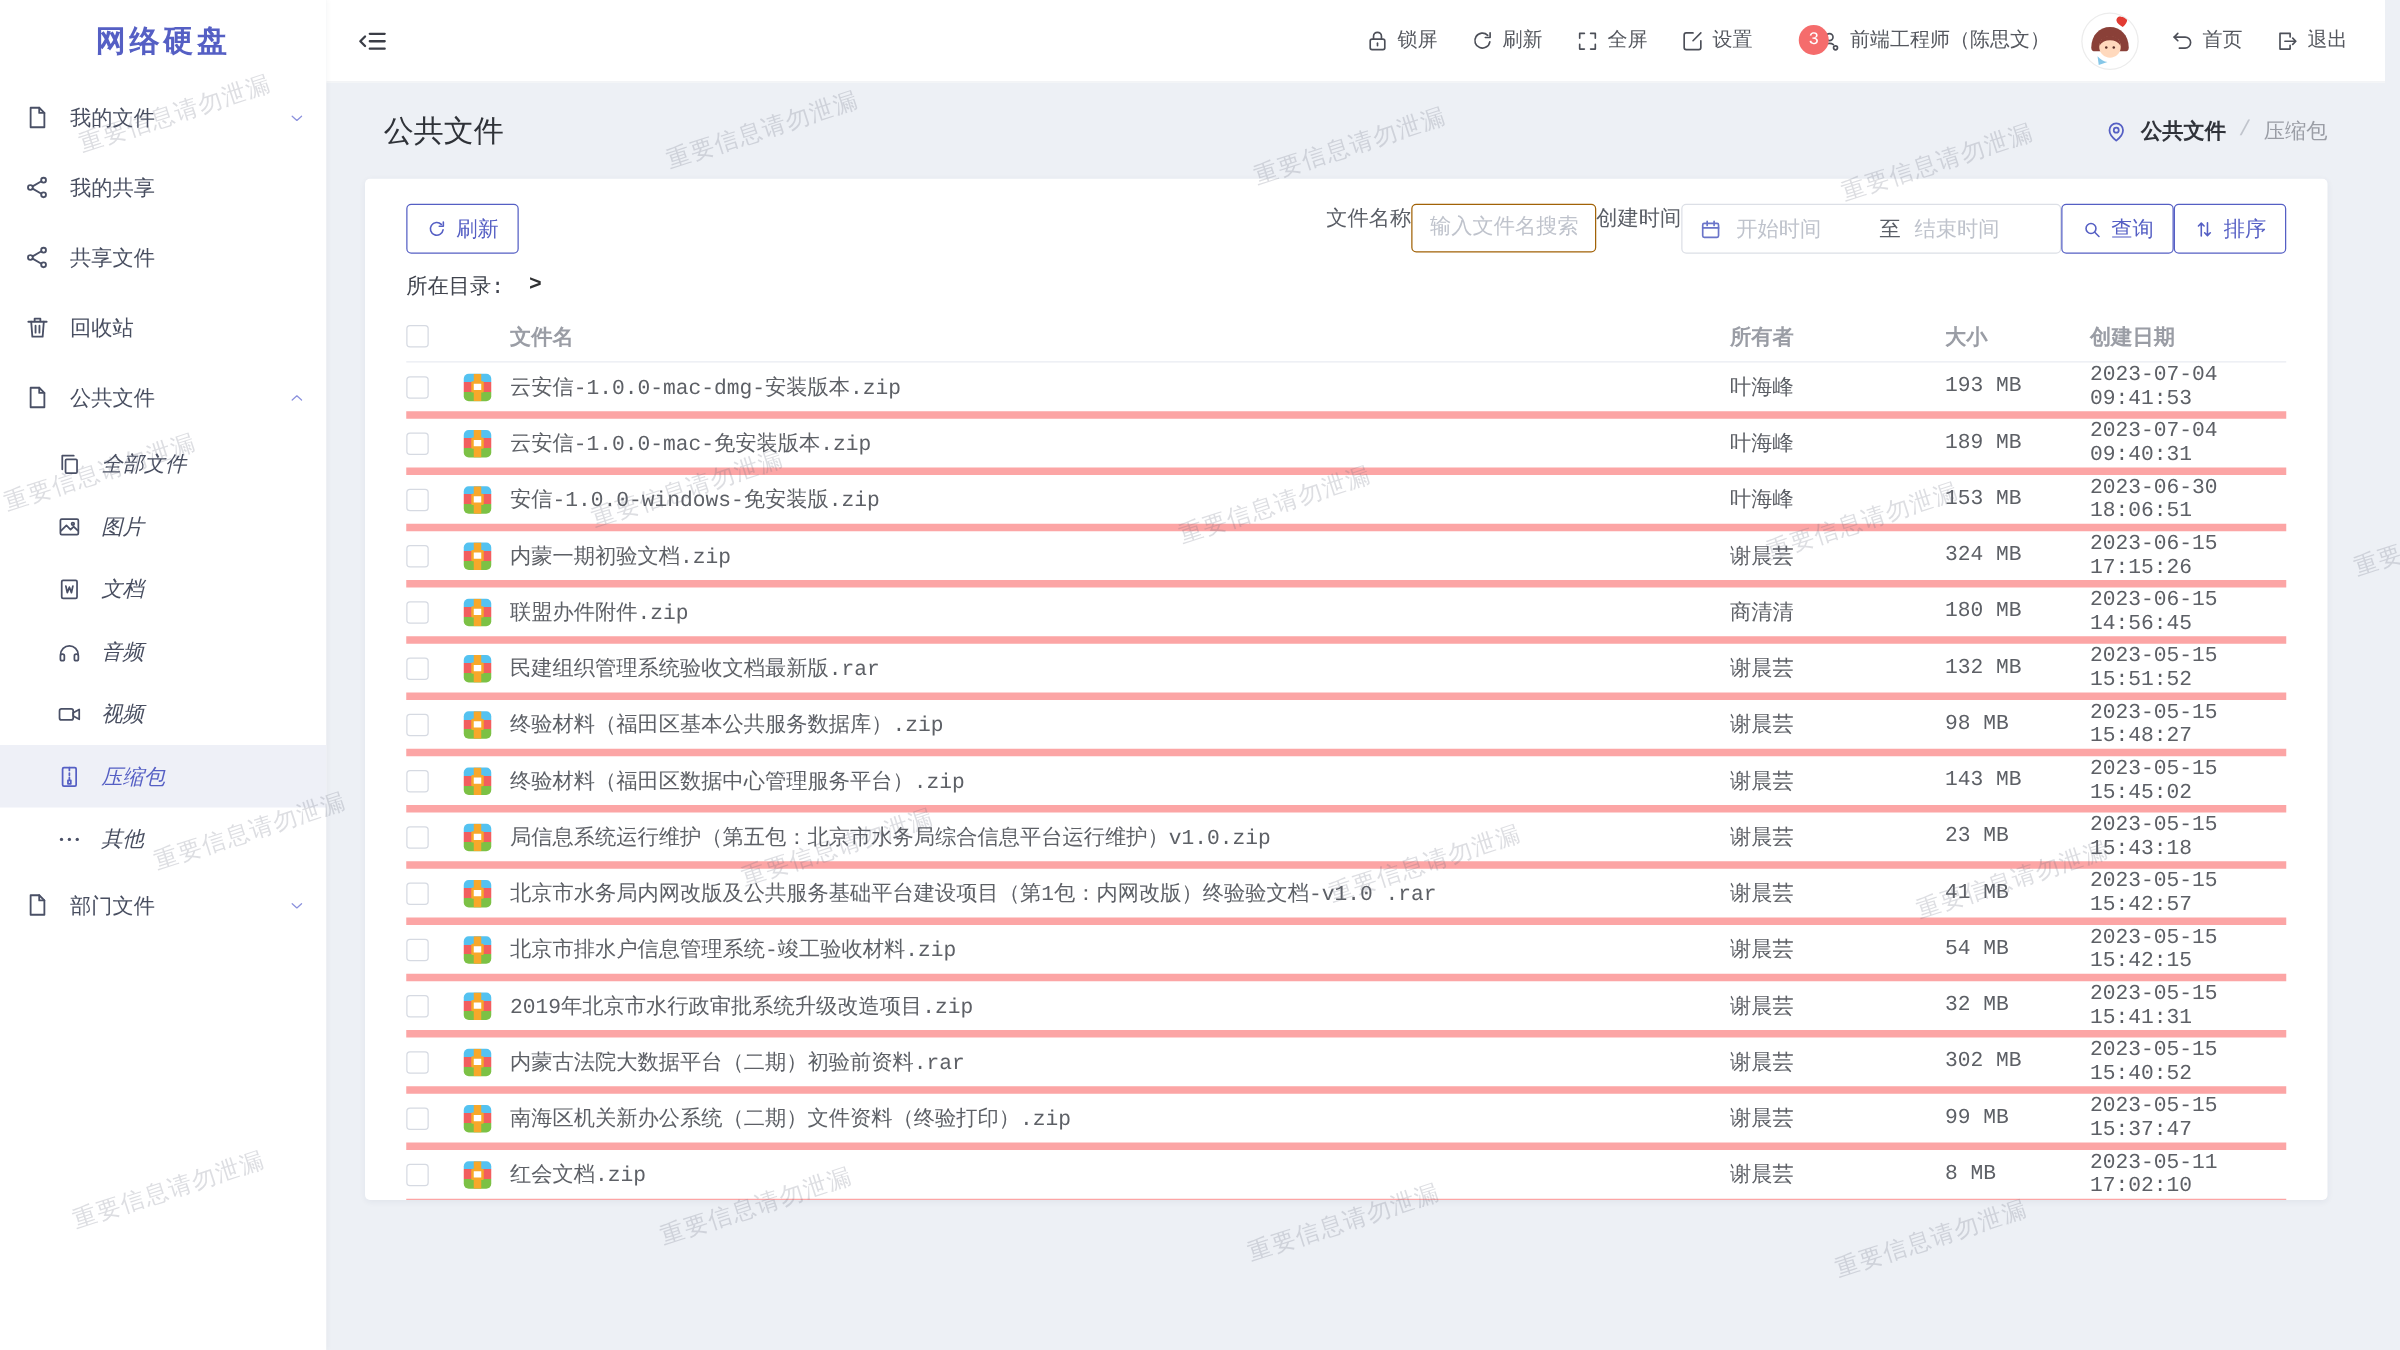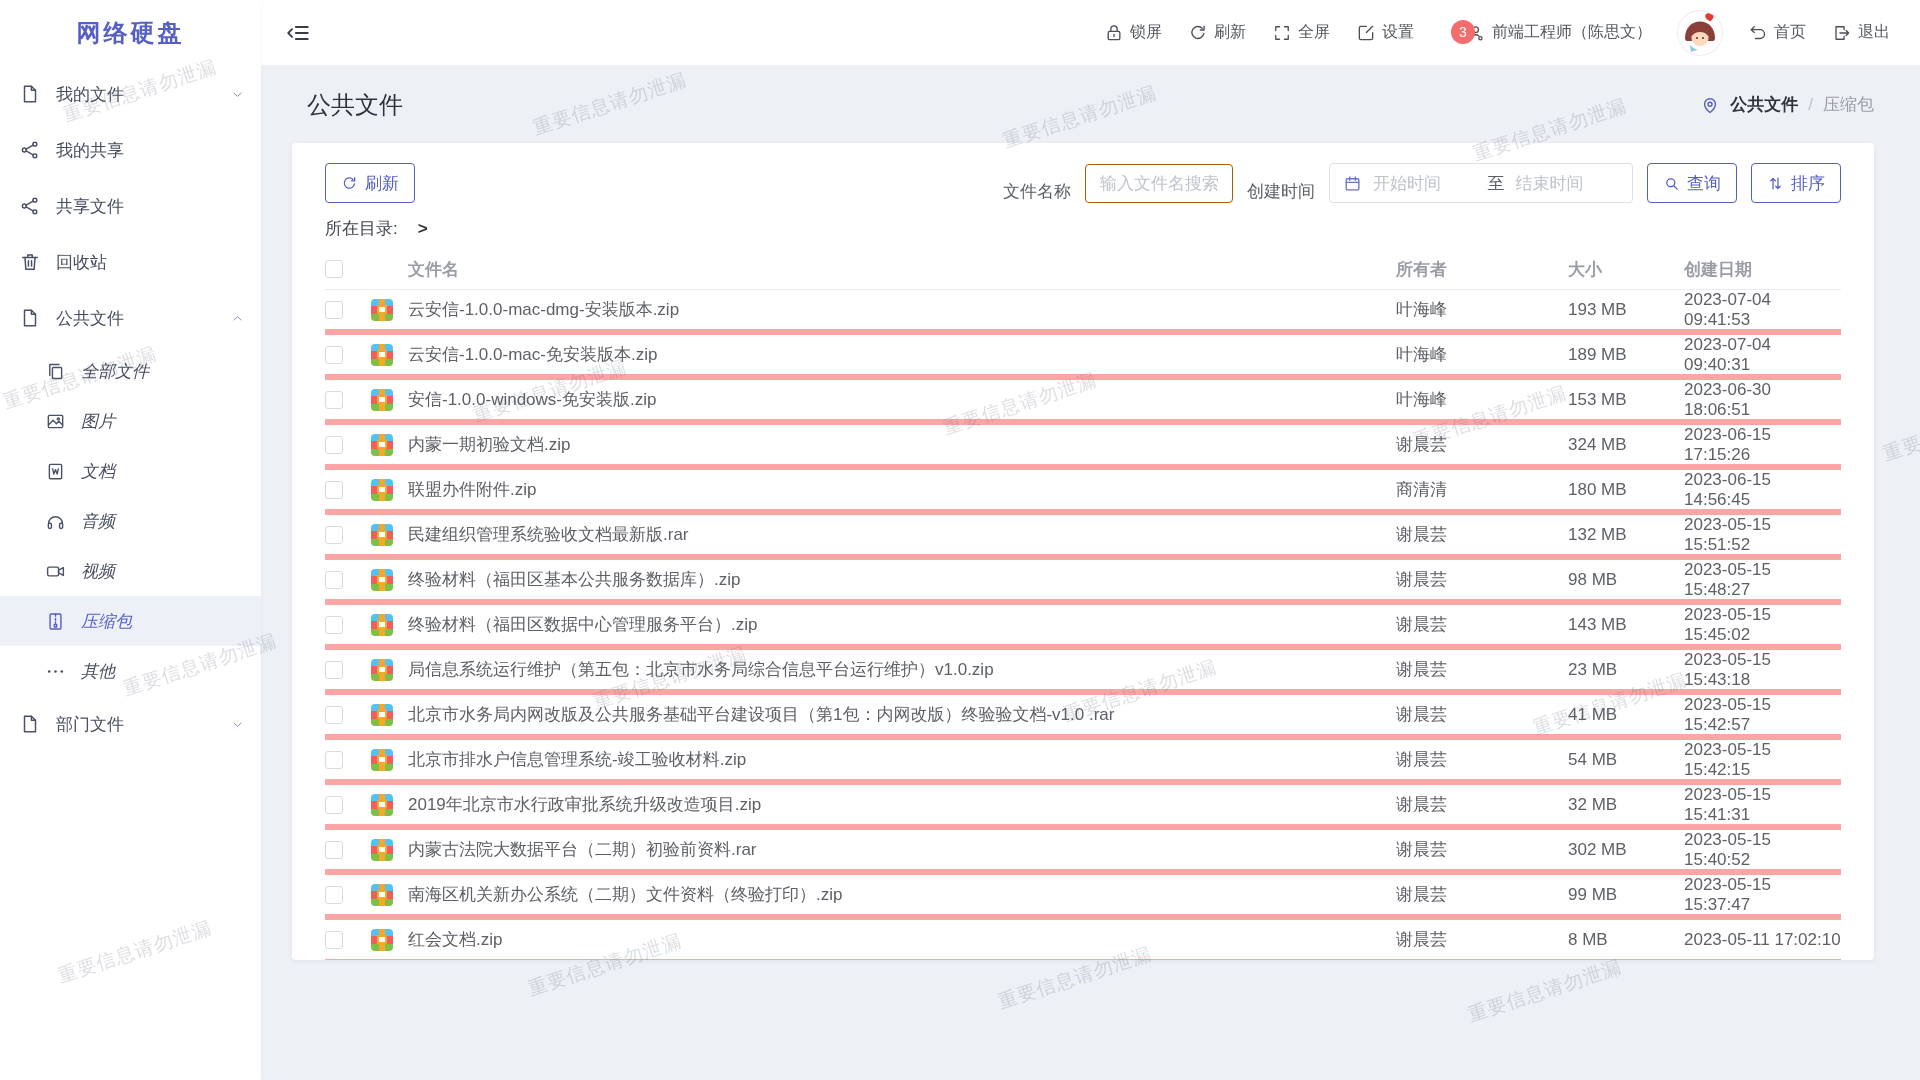--- a/index.html
+++ b/index.html
@@ -20,21 +20,21 @@
   .nav-item { height:56px; display:flex; align-items:center; padding:0 16px 0 19px;
               font-size:17px; color:#484e60; cursor:pointer; }
   .nav-item.level2 { padding-left:45px; height:50px;font-style:italic; }
   .nav-item .nicon { width:22px; height:22px; margin-right:15px; flex:none; color:#4a5066; }
   .nav-item.level2 .nicon { width:21px; height:21px; }
   .nav-item .chev { margin-left:auto; width:15px; height:15px; color:#8b91dd; }
   .nav-item.active { background:#eef0f7; color:#555fc4; }
   .nav-item.active .nicon { color:#555fc4; }
 
   
-  .main { position:absolute; left:261px; top:0; right:0; height:1080px; }
+  .main { position:absolute; left:261px; top:0; right:12px; height:1080px;font-family:Liberation Mono, monospace; }
   .topbar { height:66px; background:#fff; display:flex; align-items:center;
             padding:0 30px 0 24px; border-bottom:1px solid #f0f1f4; }
   .collapse-btn { width:26px; height:26px; color:#3a3d46; cursor:pointer; }
   .topbar-right { margin-left:auto; display:flex; align-items:center; gap:26px;
                   font-size:16px; color:#55585f; }
   .tb-item { display:flex; align-items:center; gap:6px; cursor:pointer; white-space:nowrap; }
   .tb-item .ticon { width:20px; height:20px; color:#4c4f58; }
   .bell-wrap { position:relative; cursor:pointer; }
   .bell-wrap .ticon { width:22px; height:22px; color:#4c4f58; }
   .badge { position:absolute; top:-13px; left:11px; min-width:24px; height:24px; padding:0 7px;
@@ -55,21 +55,21 @@
 
   .card { background:#fff; border-radius:4px; height:817px; overflow:hidden;
           box-shadow:0 1px 5px rgba(31,45,80,0.06); padding:0 33px; }
 
   
   .filter-row { padding-top:20px; display:flex; align-items:center; }
   .btn-outline { height:40px; display:inline-flex; align-items:center; gap:7px; padding:0 15px;
                  background:#fff; border:1px solid #555fc4; color:#555fc4; border-radius:4px;
                  font-size:17px; cursor:pointer; font-family:inherit; }
   .btn-outline .bicon { width:17px; height:17px; }
-  .filter-right { margin-left:auto; display:flex; align-items:flex-end; gap:14px; }
+  .filter-right { margin-left:auto; display:flex; align-items:flex-start; }
   .flabel { font-size:17px; color:#5a5e66; white-space:nowrap; }
   .text-input { width:148px; height:39px; border:1px solid #a16207; border-radius:4px;
                 padding:0 14px; font-size:17px; color:#606266; font-family:inherit; outline:none; }
   .text-input::placeholder { color:#bfc3cc; }
   .daterange { width:304px; height:40px; border:1px solid #dcdfe6; border-radius:4px;
                display:flex; align-items:center; gap:11px; padding:0 13px; cursor:pointer; }
   .daterange .cicon { width:19px; height:19px; color:#6a74c9; flex:none; }
   .daterange .ph { font-size:17px; color:#bfc3cc; flex:1; white-space:nowrap; }
   .daterange .to { font-size:17px; color:#5a5e66; }
 

